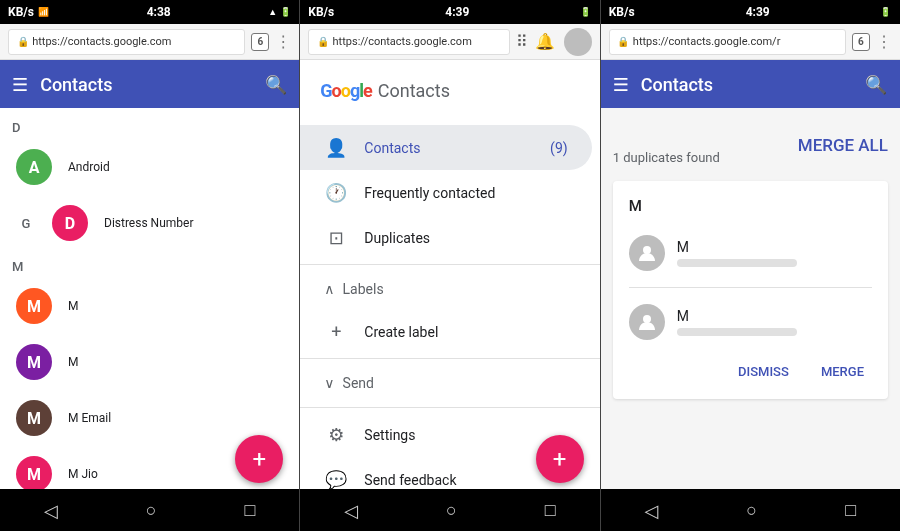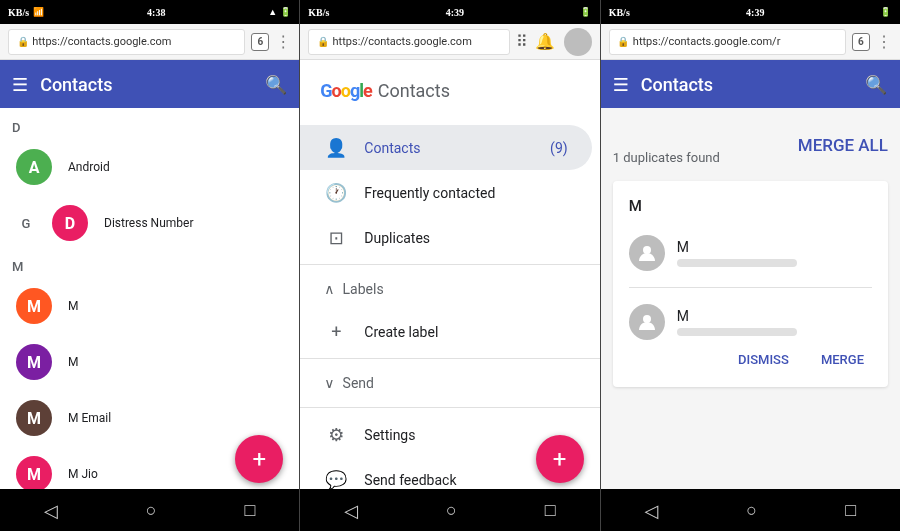--- a/index.html
+++ b/index.html
@@ -26,21 +26,21 @@
       background: #000;
       height: 24px;
       display: flex;
       align-items: center;
       justify-content: space-between;
       padding: 0 8px;
       flex-shrink: 0;
     }
     .status-bar-left { display: flex; align-items: center; gap: 4px; }
     .status-bar-right { display: flex; align-items: center; gap: 3px; }
-    .status-text { color: #fff; font-size: 10px; font-weight: bold; font-family: Liberation Serif, serif; }
+    .status-text { color: #fff; font-size: 12px; font-weight: bold; }
     .status-icon { color: #fff; font-size: 9px; }
 
     
     .address-bar {
       background: #f5f5f5;
       height: 36px;
       display: flex;
       align-items: center;
       padding: 0 8px;
       gap: 6px;
@@ -251,20 +251,21 @@
       border-radius: 50%;
       background: #bdbdbd;
       display: flex; align-items: center; justify-content: center;
       color: #fff; font-size: 18px;
     }
     .merge-card-divider { height: 1px; background: #e0e0e0; margin: 8px 0; }
     .merge-actions {
       display: flex;
       justify-content: flex-end;
       gap: 16px;
+      margin-top: 12px;
     }
     .merge-action-btn {
       font-size: 13px;
       font-weight: 500;
       color: #3F51B5;
       cursor: pointer;
       padding: 4px 8px;
     }
   </style>
 </head>

